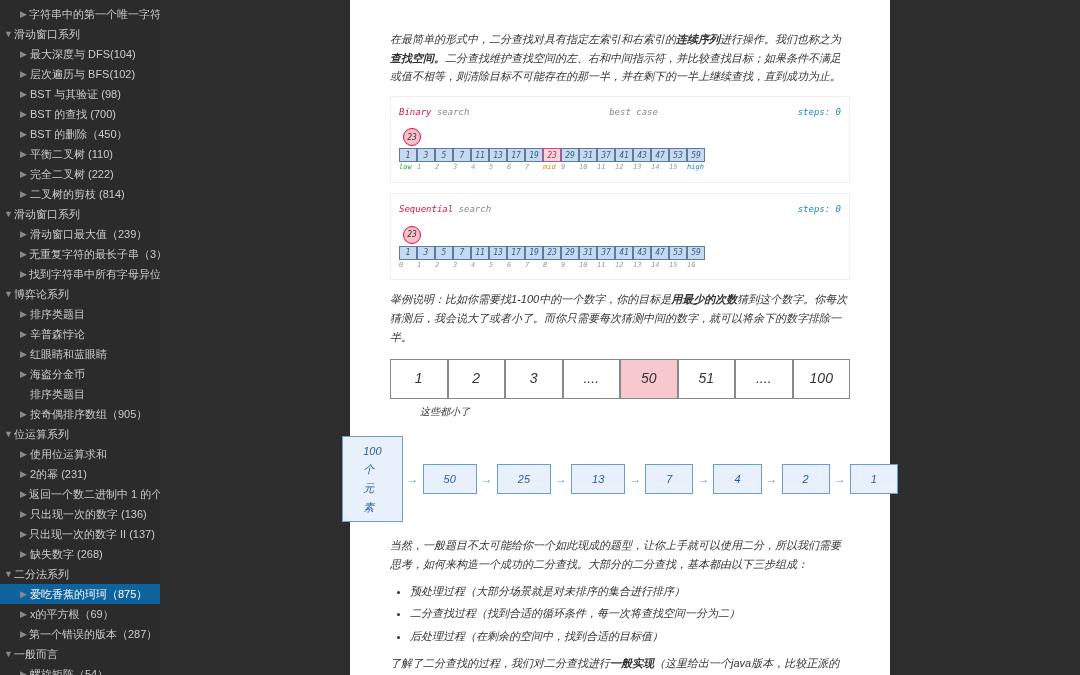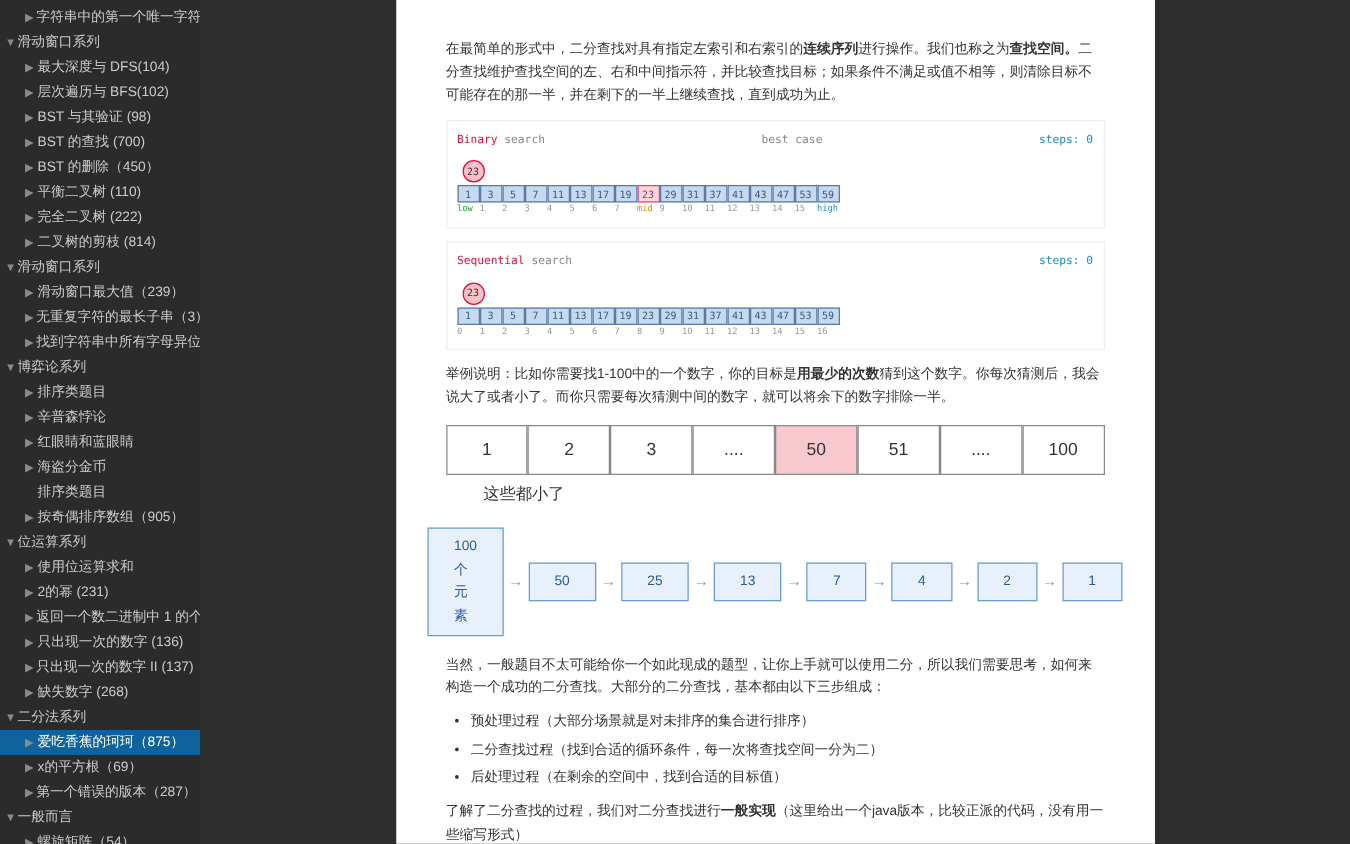--- a/index.html
+++ b/index.html
@@ -43,26 +43,27 @@
   color: #8a8a8a;
 }
 .content-wrap {
   flex: 1;
   background: #2d2d2d;
   display: flex;
   justify-content: center;
   overflow-y: auto;
 }
 .page {
-  width: 607px;
+  width: 540px;
   background: #fff;
   color: #333;
   padding: 30px 40px;
   font-size: 11px;
   line-height: 1.7;
+  font-style: italic;
 }
 .page p { margin-bottom: 8px; }
 .bold { font-weight: bold; }
 .viz {
   border: 1px solid #eee;
   padding: 8px;
   margin: 10px 0;
   font-family: monospace;
   font-size: 9px;
 }
@@ -91,21 +92,21 @@
 .idx.lbl-mid { color: #d80; }
 .idx.lbl-high { color: #28c; }
 
 .big-cells { display: flex; margin: 12px 0 4px; }
 .big-cell {
   flex:1; height: 40px; border: 1px solid #888;
   display: flex; align-items: center; justify-content: center;
   font-size: 14px;
 }
 .big-cell.pink { background: #f8c8cf; }
-.mini-label { font-size: 13px; margin-left: 30px; margin-bottom: 16px; }
+.mini-label { font-size: 10px; margin-left: 30px; margin-bottom: 16px; }
 
 .flow { display: flex; align-items: center; margin: 14px 0; justify-content: center; gap: 4px;}
 .flow-box {
   border: 1px solid #6a9dd4; background: #e8f0fb;
   padding: 5px 20px; font-size: 11px; color: #2b5a9a;
 }
 .arrow { color: #6a9dd4; font-size: 12px; }
 
 ul.bullets { margin: 8px 0 8px 20px; }
 ul.bullets li { margin: 4px 0; }

